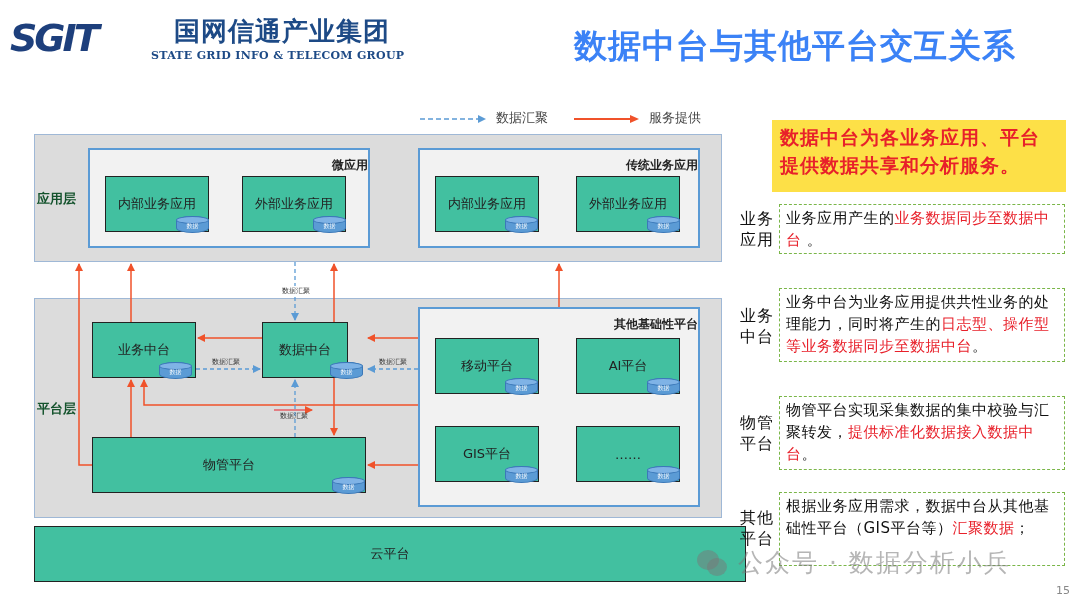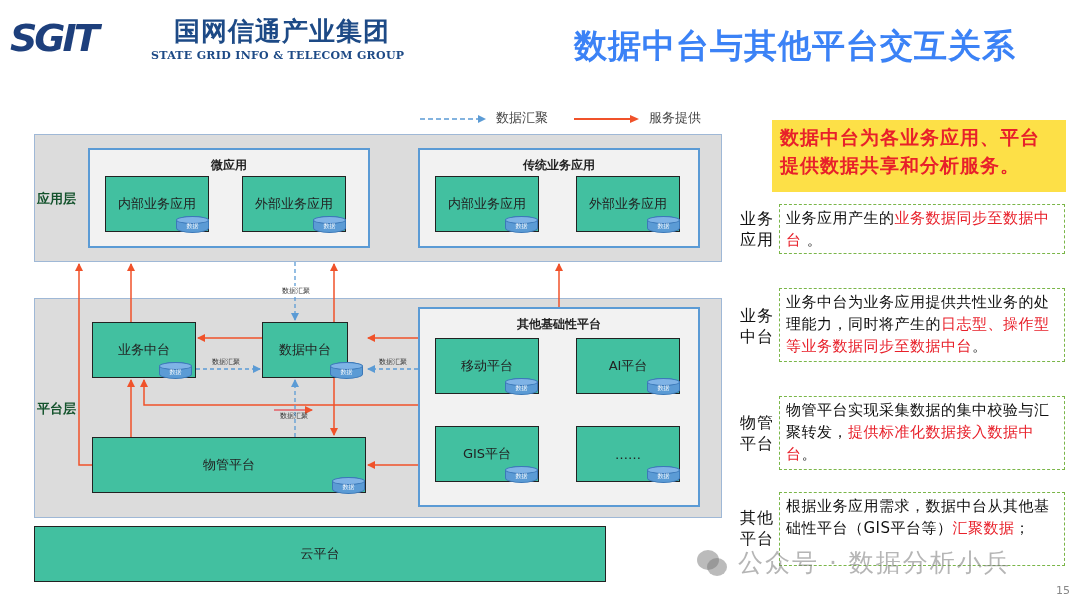--- a/index.html
+++ b/index.html
@@ -14,21 +14,21 @@
   .logo-en { left: 151px; top: 49px; font-family: "DejaVu Serif", serif; font-weight: bold; font-size: 11px; color: #1d4a86; letter-spacing: 0.3px; }
   .page-title { left: 574px; top: 24px; font-size: 33px; font-weight: bold; color: #3b82f6; letter-spacing: 1px; line-height: 44px; text-align: right; }
 
   
   .legend-text { font-family: "DejaVu Serif", serif; font-size: 13px; color: #444; }
 
   
   .layer { background: #dcdcdc; border: 1px solid #9fb8d6; }
   .layer-label { font-size: 13px; font-weight: bold; color: #14532d; }
   .group { background: #f2f2f2; border: 2px solid #5b9bd5; }
-  .group-title { font-family: "DejaVu Serif", serif; font-size: 12px; font-weight: bold; color: #222; text-align: center; width: 100%; }
+  .group-title { font-family: "DejaVu Serif", serif; font-size: 12px; font-weight: bold; color: #222; text-align: right; width: 100%; }
   .node { background: #42c0a0; border: 1.5px solid #222; display: flex; align-items: center; justify-content: center; }
   .node-label { font-size: 13px; color: #222; }
   .db { width: 33px; height: 17px; background: #5b9bd5; border-radius: 50% / 30%; border: 1px solid #3b78b8; display: flex; align-items: center; justify-content: center; }
   .db-label { font-size: 6px; color: #fff; margin-top: 3px; }
   .db::before { content: ""; position: absolute; left: -1px; right: -1px; top: -1px; height: 6px; border-radius: 50%; background: #7fb3e6; border: 1px solid #3b78b8; }
 
   .tiny { font-size: 7px; color: #333; }
 
   
   .callout { left: 772px; top: 120px; width: 294px; height: 72px; background: #fde047; }
@@ -142,21 +142,21 @@
 <div class="abs db" style="left: 505px; top: 466px; position: absolute;">
     <span class="db-label" style="position:relative">数据</span>
   </div>
 <div class="abs node" style="left:576px;top:426px;width:104px;height:56px">
   <span class="node-label">……</span>
 </div>
 <div class="abs db" style="left: 647px; top: 466px; position: absolute;">
     <span class="db-label" style="position:relative">数据</span>
   </div>
 
-<div class="abs node" style="left:34px;top:526px;width:572px;height:56px">
+<div class="abs node" style="left:34px;top:526px;width:712px;height:56px">
   <span class="node-label">云平台</span>
 </div>
 
 <svg class="arrows" width="1080" height="608">
   <defs>
     <marker id="ro" markerWidth="8" markerHeight="8" refX="7" refY="4" orient="auto" markerUnits="userSpaceOnUse">
       <polygon points="0,0 8,4 0,8" fill="#f0522a"></polygon>
     </marker>
     <marker id="bo" markerWidth="8" markerHeight="8" refX="7" refY="4" orient="auto" markerUnits="userSpaceOnUse">
       <polygon points="0,0 8,4 0,8" fill="#5b9bd5"></polygon>

